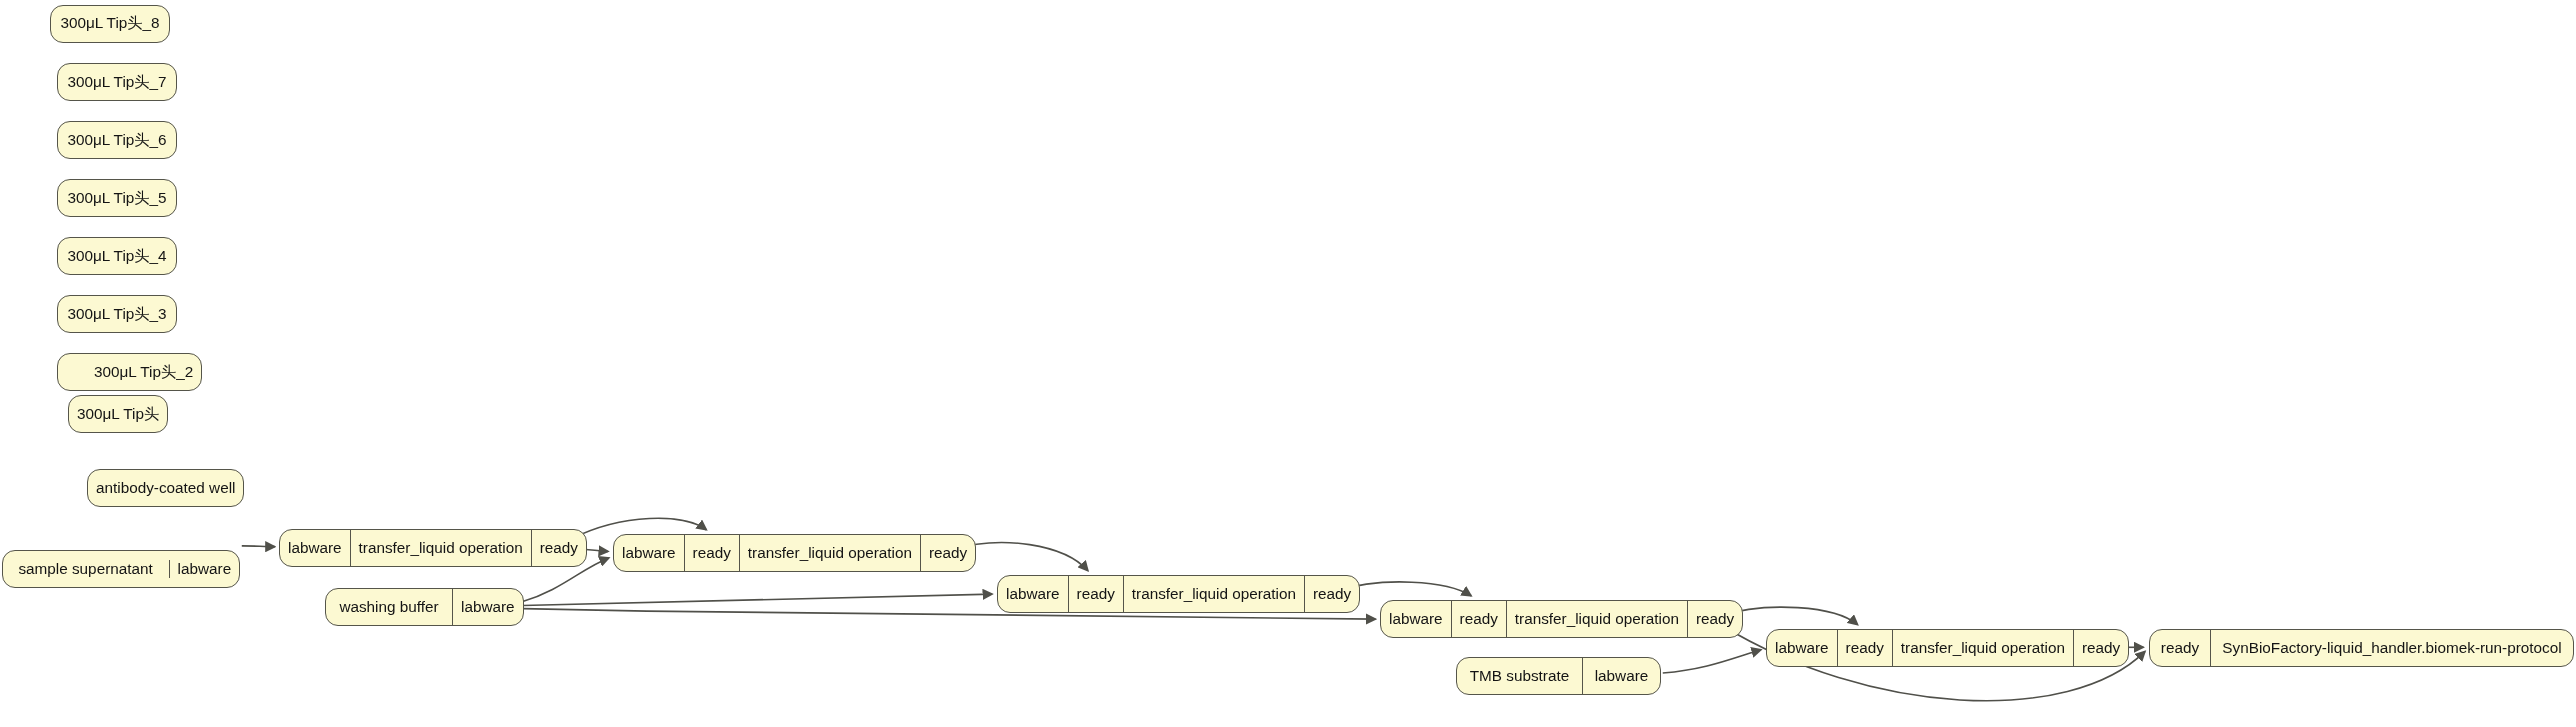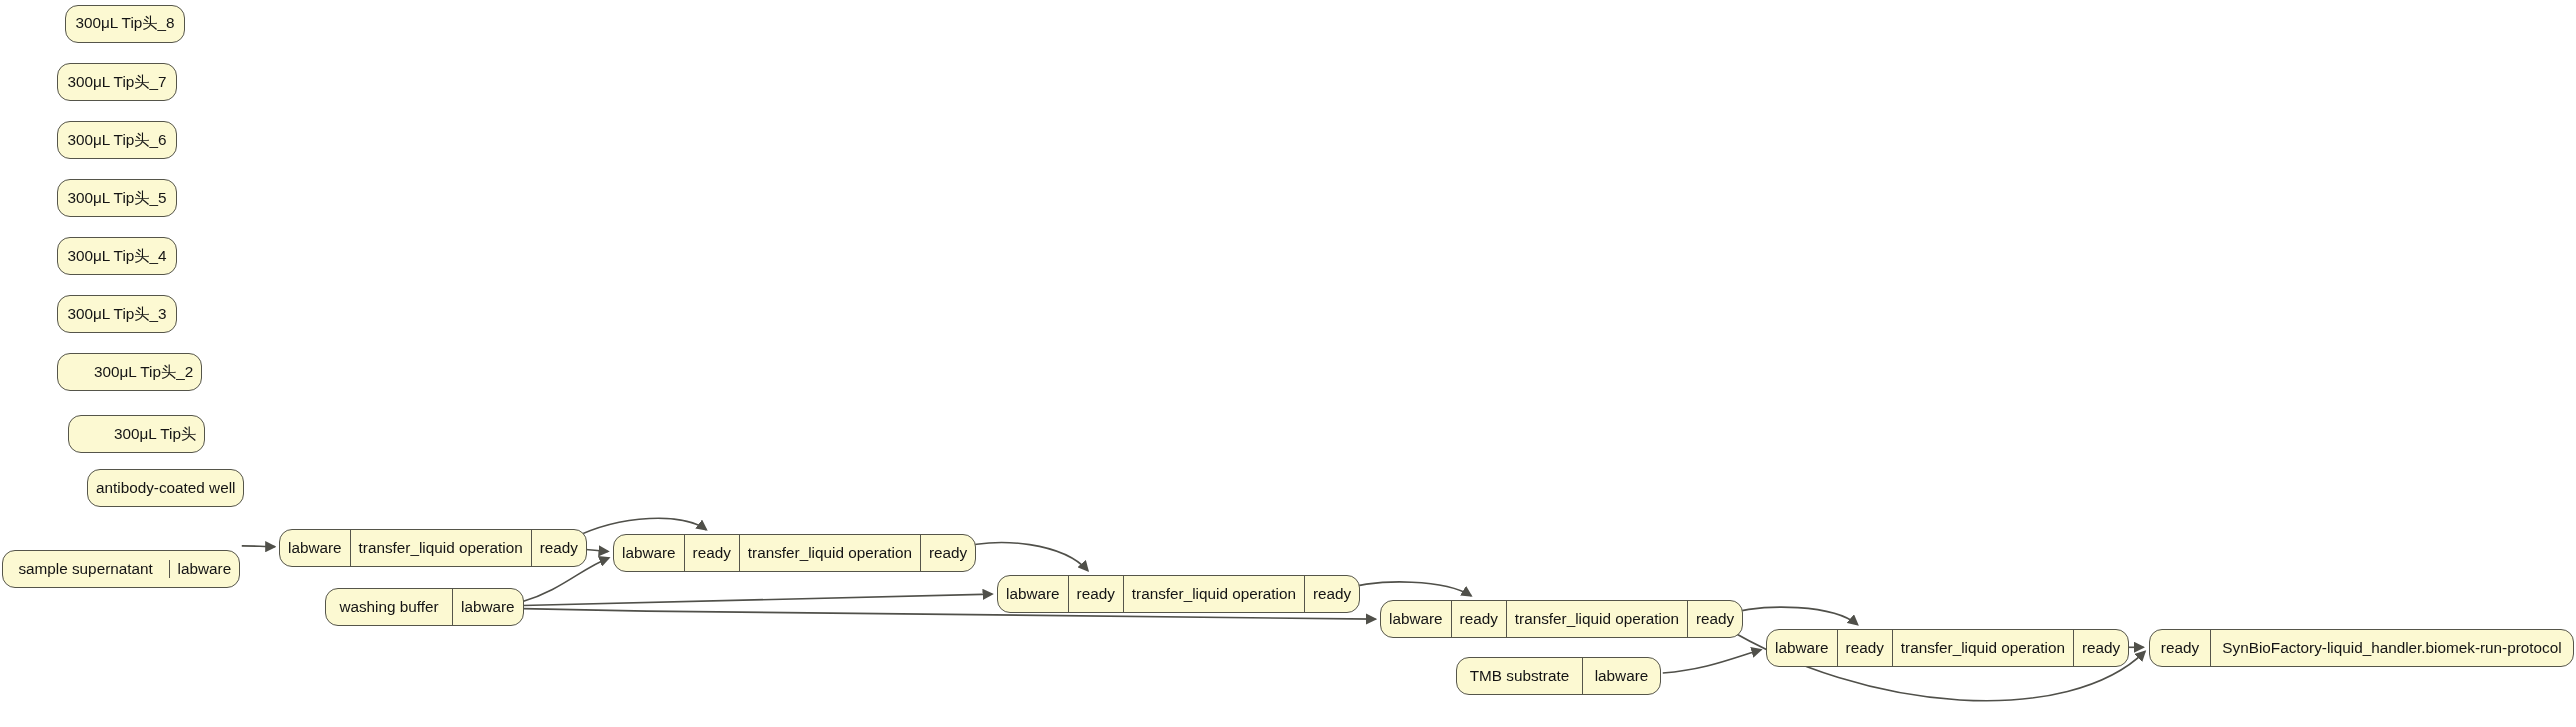--- a/index.html
+++ b/index.html
@@ -51,42 +51,42 @@
         <path d="M 649 756 C 1030 764, 1430 768, 1708 769" class="edge" marker-end="url(#arrow)"></path>
         <path d="M 1183 683 C 1243 664, 1322 676, 1351 709" class="edge" marker-end="url(#arrow)"></path>
         <path d="M 1660 734 C 1716 716, 1797 721, 1827 740" class="edge" marker-end="url(#arrow)"></path>
         <path d="M 2136 765 C 2194 747, 2279 752, 2307 776" class="edge" marker-end="url(#arrow)"></path>
         <path d="M 2065 836 C 2122 831, 2152 817, 2187 807" class="edge" marker-end="url(#arrow)"></path>
         <path d="M 2630 804 C 2640 804, 2650 804, 2662 804" class="edge" marker-end="url(#arrow)"></path>
         <path d="M 2137 776 C 2320 888, 2570 902, 2664 809" class="edge" marker-end="url(#arrow)"></path>
       </g>
   </svg>
   <div>
-      <div class="node" style="left: 65px; top: 4.8px; min-width: 120px;">
+      <div class="node" style="left: 50px; top: 4.8px; min-width: 120px;">
         <div class="field">300μL Tip头_8</div>
       </div>
       <div class="node" style="left: 57px; top: 63px; min-width: 120px;">
         <div class="field">300μL Tip头_7</div>
       </div>
       <div class="node" style="left: 57px; top: 121px; min-width: 120px;">
         <div class="field">300μL Tip头_6</div>
       </div>
       <div class="node" style="left: 57px; top: 179px; min-width: 120px;">
         <div class="field">300μL Tip头_5</div>
       </div>
       <div class="node" style="left: 57px; top: 237px; min-width: 120px;">
         <div class="field">300μL Tip头_4</div>
       </div>
       <div class="node" style="left: 57px; top: 295px; min-width: 120px; justify-content: flex-end;">
         <div class="field">300μL Tip头_3</div>
       </div>
       <div class="node" style="left: 57px; top: 353px; min-width: 120px; padding-left: 28px;">
         <div class="field">300μL Tip头_2</div>
       </div>
-      <div class="node" style="left: 68px; top: 415px; min-width: 100px; padding-left: 37px;">
+      <div class="node" style="left: 68px; top: 395px; min-width: 100px;">
         <div class="field">300μL Tip头</div>
       </div>
       <div class="node" style="left: 43px; top: 469px; min-width: 150px; margin-left: 44px;">
         <div class="field">antibody-coated well</div>
       </div>
       <div class="node" style="left: 1.6px; top: 550px; min-width: 238px; align-items: center;">
         <div class="field" style="width: 166px;">sample supernatant</div>
         <div class="field">labware</div>
       </div>
       <div class="node" style="left: 279px; top: 529px; min-width: 291px;">

